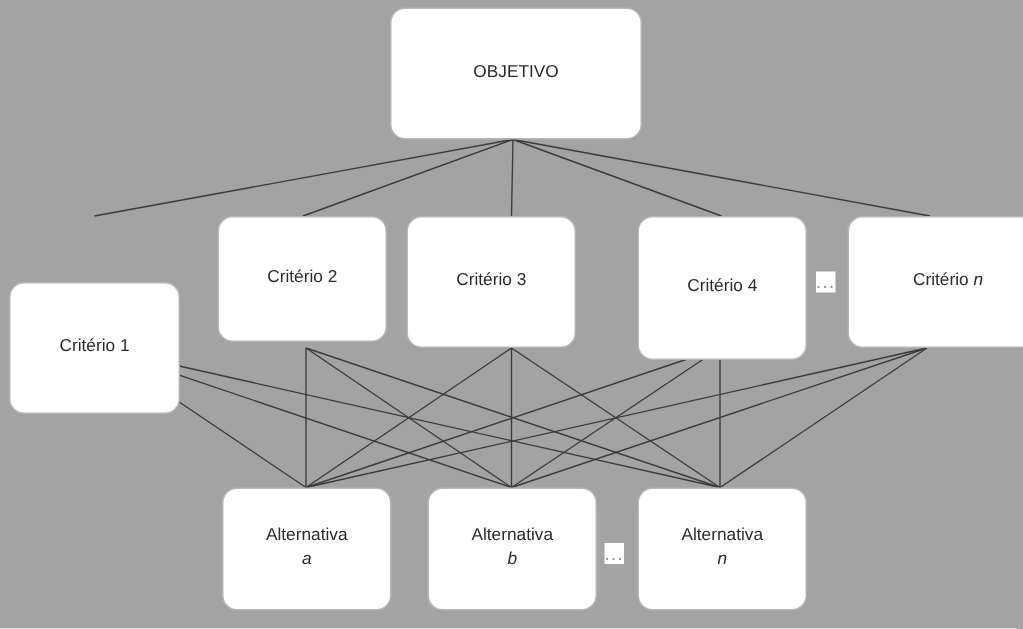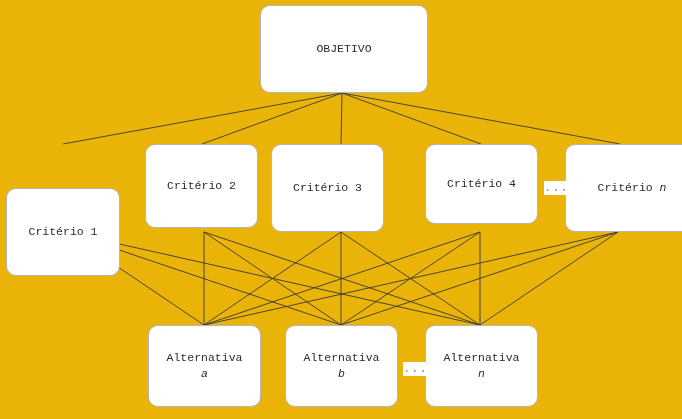--- a/index.html
+++ b/index.html
@@ -4,23 +4,23 @@
 <style>
   html, body {
     margin: 0;
     padding: 0;
     background: #ffffff;
   }
   #canvas {
     position: relative;
     width: 682px;
     height: 419px;
-    background: #eab308;
+    background: #a3a3a3;
     overflow: hidden;
-    font-family: Liberation Mono, monospace;
+    font-family: Liberation Sans, sans-serif;
   }
   .node {
     position: absolute;
     box-sizing: border-box;
     border: 1px solid #b6b6b6;
     border-radius: 10px;
     background: #ffffff;
     display: flex;
     flex-direction: column;
     align-items: center;
@@ -88,21 +88,21 @@
   <div id="criteria-layer">
       <div class="node" style="left: 6px; top: 144px; width: 114px; height: 88px; margin-top: 44px;">
         <span class="line1">Critério <span>1</span></span>
       </div>
       <div class="node" style="left: 145px; top: 144px; width: 113px; height: 84px;">
         <span class="line1">Critério <span>2</span></span>
       </div>
       <div class="node" style="left: 271px; top: 144px; width: 113px; height: 88px;">
         <span class="line1">Critério <span>3</span></span>
       </div>
-      <div class="node" style="left: 425px; top: 144px; width: 113px; height: 80px;">
+      <div class="node" style="left: 425px; top: 144px; width: 113px; height: 96px;">
         <span class="line1">Critério <span>4</span></span>
       </div>
       <div class="node" style="left: 565px; top: 144px; width: 134px; height: 88px;">
         <span class="line1">Critério <span class="ital">n</span></span>
       </div>
     </div>
   <div id="alternatives-layer">
       <div class="node" style="left: 148px; top: 325px; width: 113px; height: 82px;">
         <span class="line1">Alternativa</span>
         <span class="line2">a</span>

